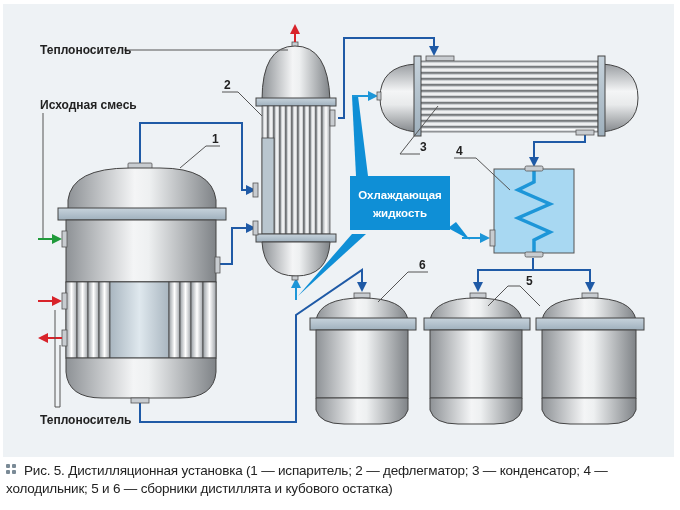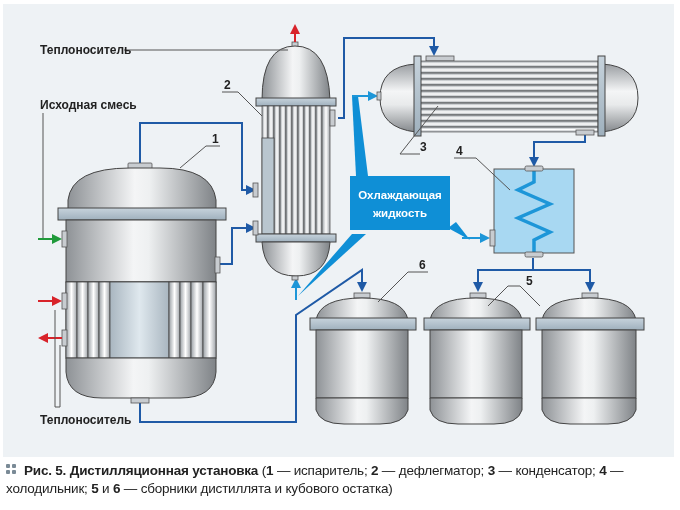--- a/index.html
+++ b/index.html
@@ -3,21 +3,21 @@
 <meta charset="utf-8">
 <style>
   html, body { margin: 0; padding: 0; background: #ffffff; }
   body { width: 680px; height: 510px; position: relative; overflow: hidden; font-family: "Liberation Sans", sans-serif; }
   #panel { position: absolute; left: 3px; top: 4px; width: 671px; height: 453px; background: #eef2f5; }
   #diagram { position: absolute; left: 0; top: 0; width: 680px; height: 460px; }
   .lbl { font-family: "Liberation Sans", sans-serif; font-weight: bold; font-size: 12px; fill: #222; }
   .num { font-family: "Liberation Sans", sans-serif; font-weight: bold; font-size: 12px; fill: #222; }
   .callout-text { font-family: "Liberation Sans", sans-serif; font-weight: bold; font-size: 11.5px; fill: #ffffff; }
   #caption { position: absolute; left: 6px; top: 462px; width: 672px; font-family: "Liberation Sans", sans-serif; font-size: 13.5px; line-height: 18px; color: #222; letter-spacing: -0.2px; }
-  #caption b { font-weight: bold; }
+  #caption b { font-weight: normal; }
   .dots { display: inline-block; width: 12px; height: 12px; position: relative; top: 1px; margin-right: 6px; }
   .dots i { position: absolute; width: 3.5px; height: 3.5px; background: #7a8a96; border-radius: 1px; }
 </style>
 </head>
 <body>
 
 <div id="panel"></div>
 
 <svg id="diagram" viewBox="0 0 680 460" xmlns="http://www.w3.org/2000/svg">
   <defs>

